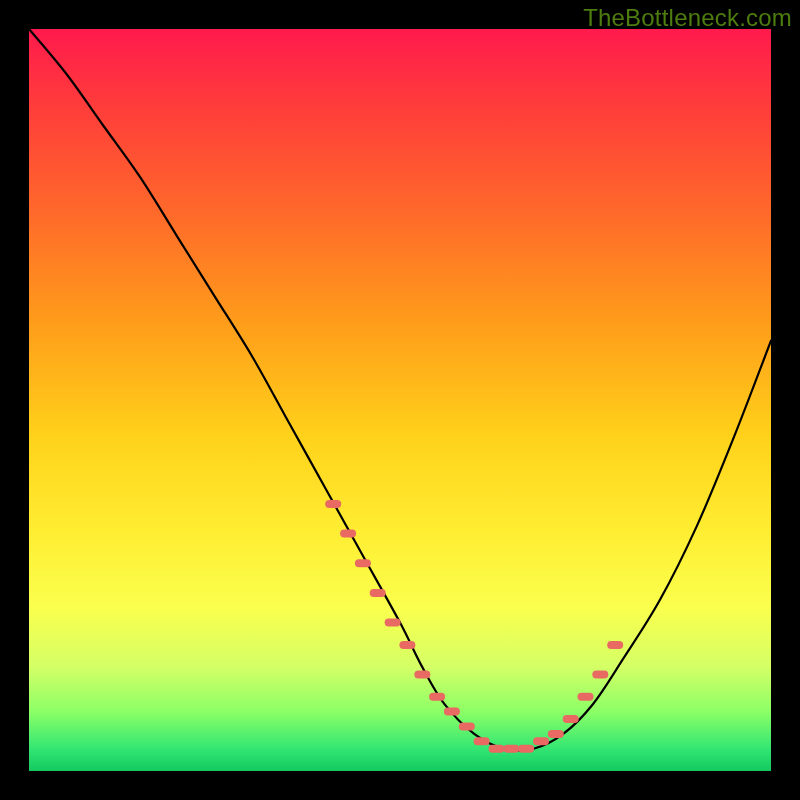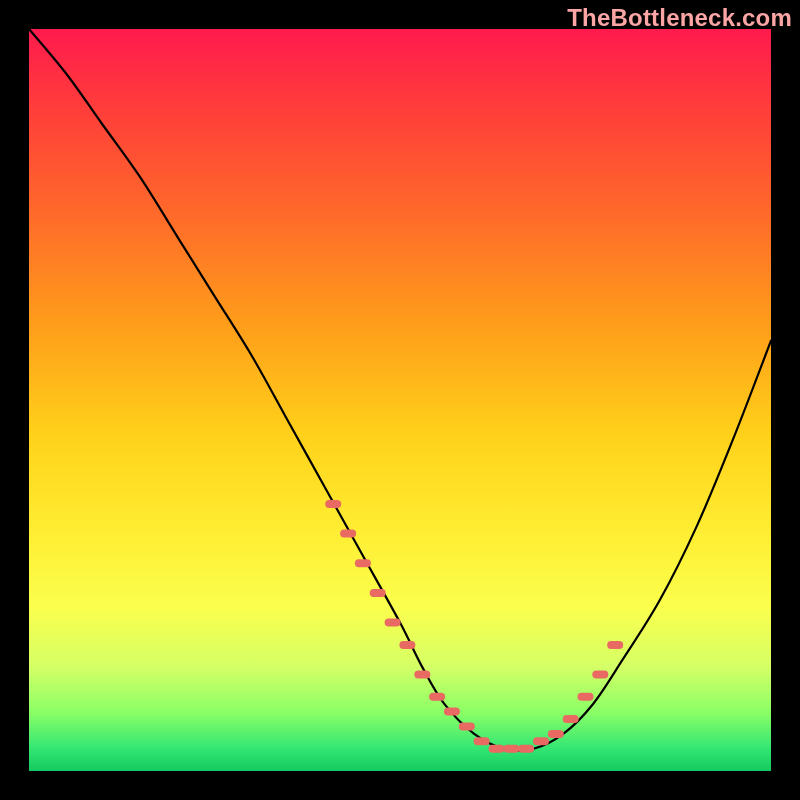--- a/index.html
+++ b/index.html
@@ -27,23 +27,23 @@
       #faff4d 78%,
       #d4ff66 86%,
       #8cff66 92%,
       #33e673 97%,
       #14c95f 100%);
   }
   .watermark {
     position: absolute;
     top: 4px;
     right: 8px;
-    color: #fca5a5;
+    color: #4d7c0f;
     font-size: 24px;
-    font-weight: 700;
+    font-weight: 400;
     letter-spacing: 0.2px;
     z-index: 5;
   }
   svg.curve {
     position: absolute;
     left: 0;
     top: 0;
     width: 742px;
     height: 742px;
     z-index: 2;

